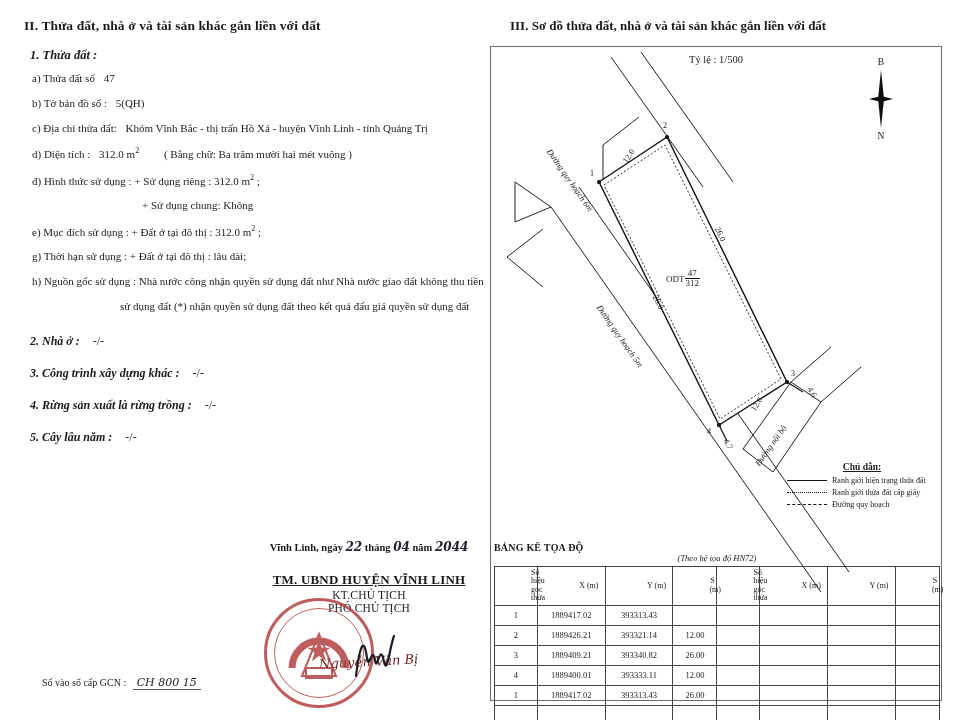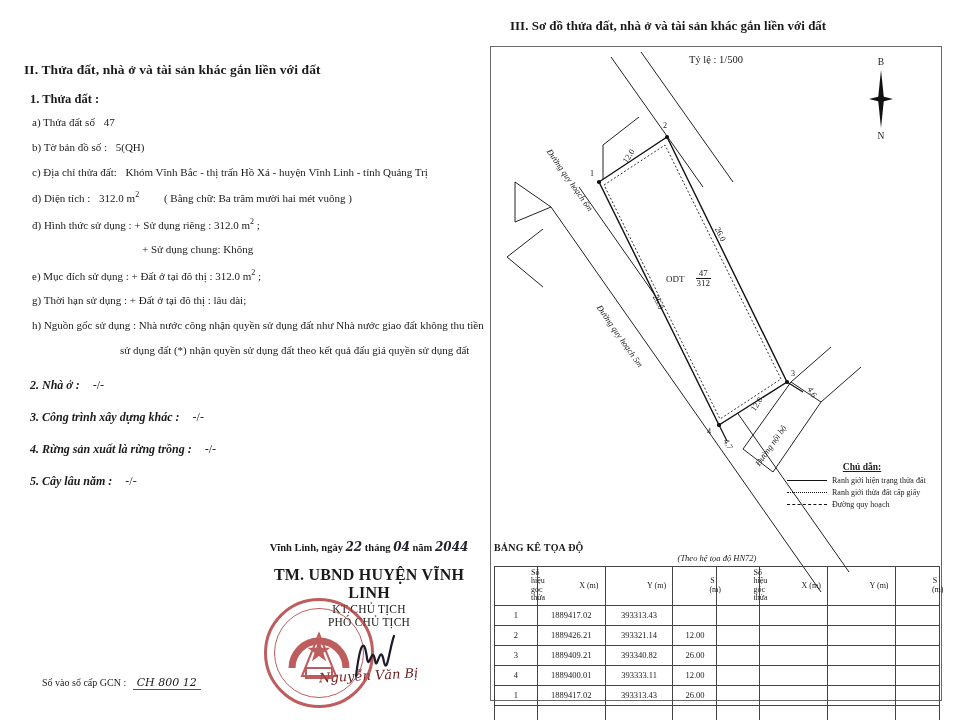--- a/index.html
+++ b/index.html
@@ -12,24 +12,23 @@
     overflow:hidden;
     -webkit-font-smoothing:antialiased;
   }
   .page{position:absolute;inset:0;}
 
   
   .left-col{position:absolute;left:24px;top:18px;width:470px;}
   .sec-title{
     font-weight:bold;font-size:13.5px;letter-spacing:.1px;
     margin-bottom:14px;
-    margin-top:44px;
   }
   .sub-title{
-    font-weight:bold;font-size:12.5px;
+    font-style:italic;font-weight:bold;font-size:12.5px;
     margin:10px 0 9px 6px;
   }
   .ln{font-size:11px;margin:0 0 11px 8px;line-height:1.25;white-space:nowrap;}
   .ln .lbl{}
   .ln .val{margin-left:6px;}
   .indent2{margin-left:118px;}
   .indent3{margin-left:96px;}
   .item{
     font-style:italic;font-weight:bold;font-size:12px;
     margin:0 0 17px 6px;
@@ -37,21 +36,21 @@
   .item .dash{font-style:normal;font-weight:normal;margin-left:10px;}
   sup{font-size:8px;vertical-align:super;}
 
   
   .sig{position:absolute;left:254px;top:540px;width:230px;text-align:center;}
   .sig .dateline{font-size:10.5px;white-space:nowrap;font-weight:bold;}
   .sig .hand{
     font-family:"DejaVu Serif", serif;font-style:italic;
     color:#20232b;font-size:12px;
   }
-  .sig .org{font-size:16px;font-weight:600;letter-spacing:.2px;margin-top:12px;}
+  .sig .org{font-size:13px;font-weight:600;letter-spacing:.2px;margin-top:18px;text-decoration:underline;}
   .sig .role{font-size:11.5px;margin-top:1px;letter-spacing:.2px;}
   .sig .role2{font-size:11.5px;margin-top:1px;letter-spacing:.2px;}
   .sig .signame{
     font-family:"DejaVu Serif", serif;font-style:italic;
     color:#6b2020;font-size:13px;margin-top:40px;
     transform:rotate(-3deg);display:inline-block;
   }
   .stamp{
     position:absolute;left:10px;top:58px;width:104px;height:104px;
     border:3px solid #b03a3a;border-radius:50%;
@@ -100,21 +99,21 @@
   .draw{position:absolute;left:0;top:0;width:452px;height:655px;}
   .draw svg{width:100%;height:100%;overflow:visible;}
 
   .maplabel{
     position:absolute;font-size:8.5px;white-space:nowrap;
     font-family:"Liberation Serif", serif;
   }
   .maplabel.it{font-style:italic;}
   .odt{
     position:absolute;font-size:9px;white-space:nowrap;display:flex;
-    align-items:center;gap:11px;
+    align-items:center;gap:0;
   }
   .frac{display:inline-block;text-align:center;line-height:1.02;}
   .frac .num{display:block;border-bottom:1px solid #111;padding:0 1px;}
   .frac .den{display:block;padding:0 1px;}
   .cornerlab{position:absolute;font-size:8px;}
   .dot{position:absolute;width:3.5px;height:3.5px;background:#111;border-radius:50%;}
 
   
   .legend{position:absolute;left:296px;top:415px;width:150px;}
   .legend .lg-title{
@@ -238,21 +237,21 @@
       <div class="stamp-star">★</div>
     </div>
 
     <svg class="sigmark" viewBox="0 0 70 60">
       <path d="M6 52 C10 20 14 12 17 34 C19 48 22 20 25 36 C27 50 30 16 34 38 C37 52 40 22 44 12" fill="none" stroke="#1c1c28" stroke-width="2.2" stroke-linecap="round"></path>
     </svg>
   </div>
 
   <div class="lowleft">
     <span>Số vào sổ cấp GCN :</span>
-    <span class="handnum">CH 800 12</span>
+    <span class="handnum">CH 800 15</span>
   </div>
 
   <div class="right-col">
     <div class="sec-title-r">III. Sơ đồ thửa đất, nhà ở và tài sản khác gắn liền với đất</div>
   </div>
 
   <div class="map-frame">
 
     <div class="scale">Tỷ lệ : 1/500</div>
 

